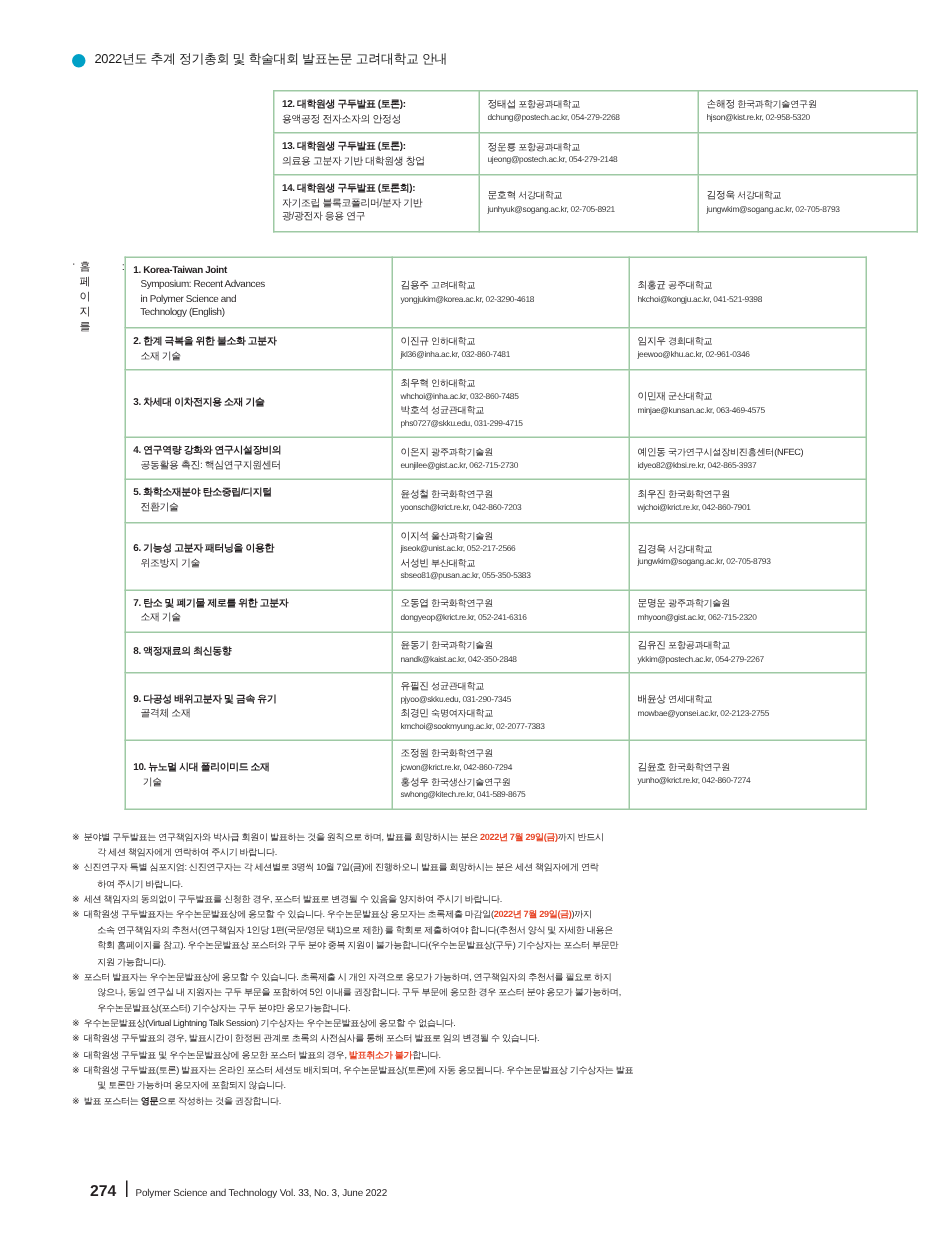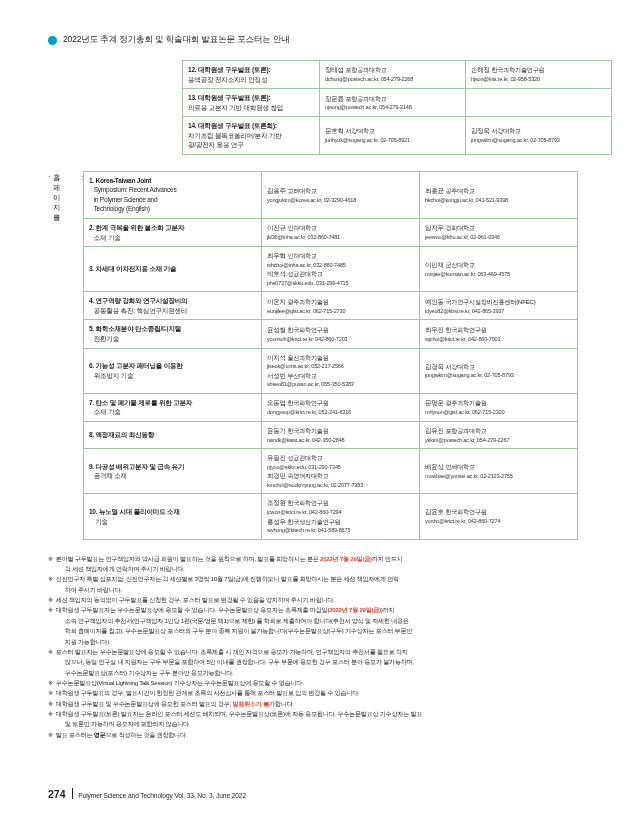--- a/index.html
+++ b/index.html
@@ -123,21 +123,21 @@
   }
   .note .mk { flex: 0 0 auto; }
   .note .tx { flex: 1 1 auto; }
   .note.sub { padding-left: 9px; }
   .hl { color: #e8482a; font-weight: bold; }
   .bold { font-weight: bold; }
 
   
   .footer {
     position: absolute;
-    left: 48px;
+    left: 60px;
     bottom: 30px;
     display: flex;
     align-items: baseline;
     gap: 6px;
   }
   .footer-page {
     font-size: 10.5px;
     font-weight: bold;
     color: #231f20;
   }
@@ -163,21 +163,21 @@
     background: #ffffff;
   }
 </style>
 </head>
 <body>
 
 <div class="page">
 
   <div class="page-header">
     <span class="header-bullet"></span>
-    <span class="header-title">2022년도 추계 정기총회 및 학술대회 발표논문 포스터는 안내</span>
+    <span class="header-title">2022년도 추계 정기총회 및 학술대회 발표논문 고려대학교 안내</span>
   </div>
 
   <div class="top-table-wrap">
     <table class="t">
       <tbody>
           <tr>
             <td class="cell-title">
               <div style="white-space: pre;"><b>12. 대학원생 구두발표 (토론):</b></div>
               <div style="white-space: pre;">용액공정 전자소자의 안정성</div>
             </td>

